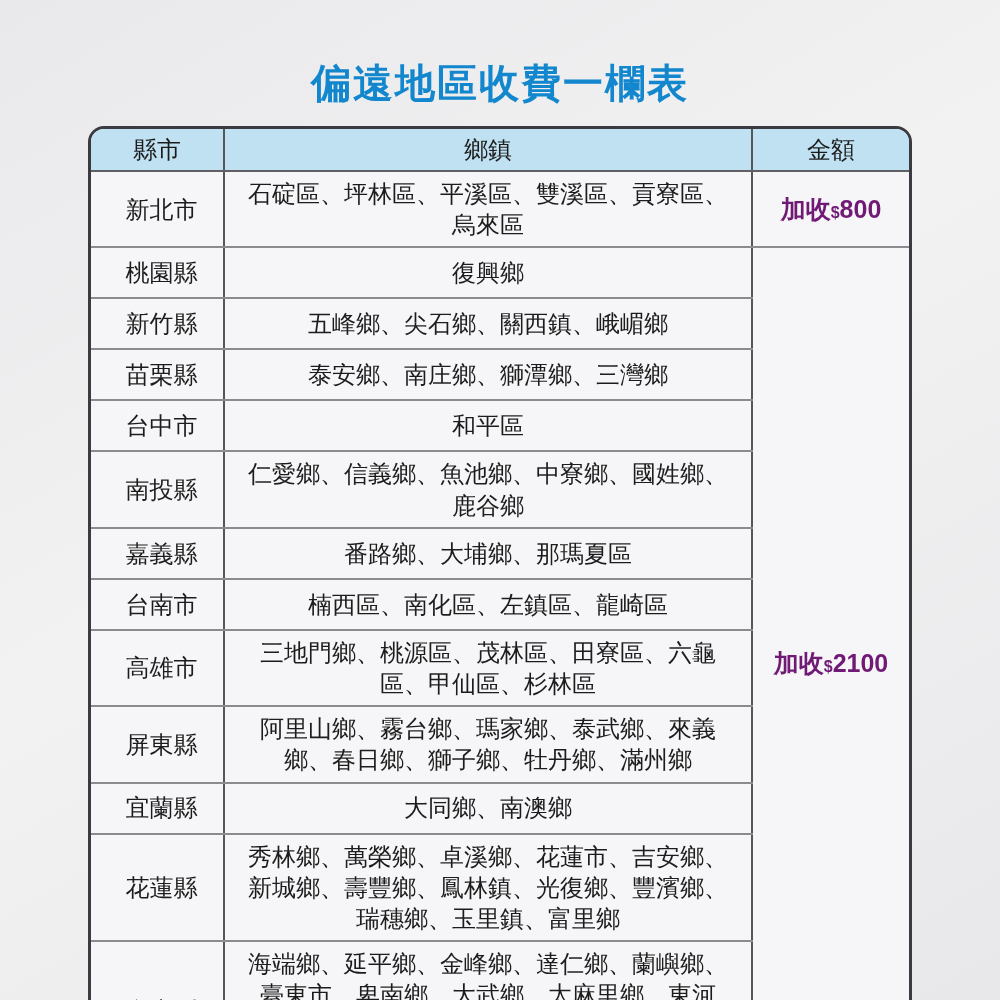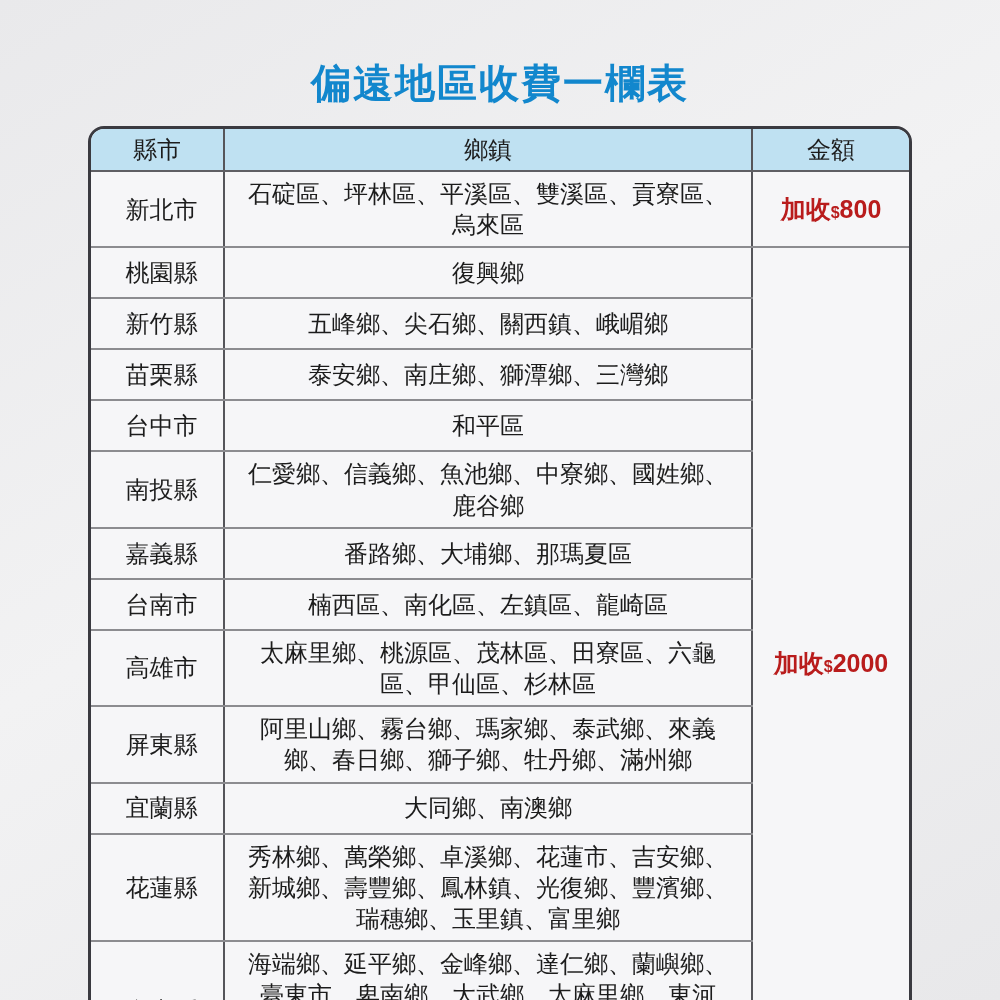--- a/index.html
+++ b/index.html
@@ -67,21 +67,21 @@
     text-align:center;
     word-break:break-all;
   }
   td.amt{
     text-align:center;
     padding:2px 4px;
   }
   td.nob{border-bottom:none;}
 
   .fee{
-    color:#b91c1c;
+    color:#701a75;
     font-weight:bold;
     font-size:25px;
     white-space:nowrap;
   }
   .fee .cur{font-size:16px;font-weight:bold;}
 </style>
 </head>
 <body>
 
 <div class="canvas">
@@ -104,21 +104,21 @@
       </thead>
       <tbody>
         <tr>
           <td class="county vline">新北市</td>
           <td class="town vline">石碇區、坪林區、平溪區、雙溪區、貢寮區、烏來區</td>
           <td class="amt fee"><span>加收</span><span class="cur">$</span><span>800</span></td>
         </tr>
         <tr>
           <td class="county vline">桃園縣</td>
           <td class="town vline">復興鄉</td>
-          <td class="amt fee nob" rowspan="12"><span>加收</span><span class="cur">$</span><span>2000</span></td>
+          <td class="amt fee nob" rowspan="12"><span>加收</span><span class="cur">$</span><span>2100</span></td>
         </tr>
         <tr>
           <td class="county vline">新竹縣</td>
           <td class="town vline">五峰鄉、尖石鄉、關西鎮、峨嵋鄉</td>
         </tr>
         <tr>
           <td class="county vline">苗栗縣</td>
           <td class="town vline">泰安鄉、南庄鄉、獅潭鄉、三灣鄉</td>
         </tr>
         <tr>
@@ -132,21 +132,21 @@
         <tr>
           <td class="county vline">嘉義縣</td>
           <td class="town vline">番路鄉、大埔鄉、那瑪夏區</td>
         </tr>
         <tr>
           <td class="county vline">台南市</td>
           <td class="town vline">楠西區、南化區、左鎮區、龍崎區</td>
         </tr>
         <tr>
           <td class="county vline">高雄市</td>
-          <td class="town vline">太麻里鄉、桃源區、茂林區、田寮區、六龜區、甲仙區、杉林區</td>
+          <td class="town vline">三地門鄉、桃源區、茂林區、田寮區、六龜區、甲仙區、杉林區</td>
         </tr>
         <tr>
           <td class="county vline">屏東縣</td>
           <td class="town vline">阿里山鄉、霧台鄉、瑪家鄉、泰武鄉、來義鄉、春日鄉、獅子鄉、牡丹鄉、滿州鄉</td>
         </tr>
         <tr>
           <td class="county vline">宜蘭縣</td>
           <td class="town vline">大同鄉、南澳鄉</td>
         </tr>
         <tr>

